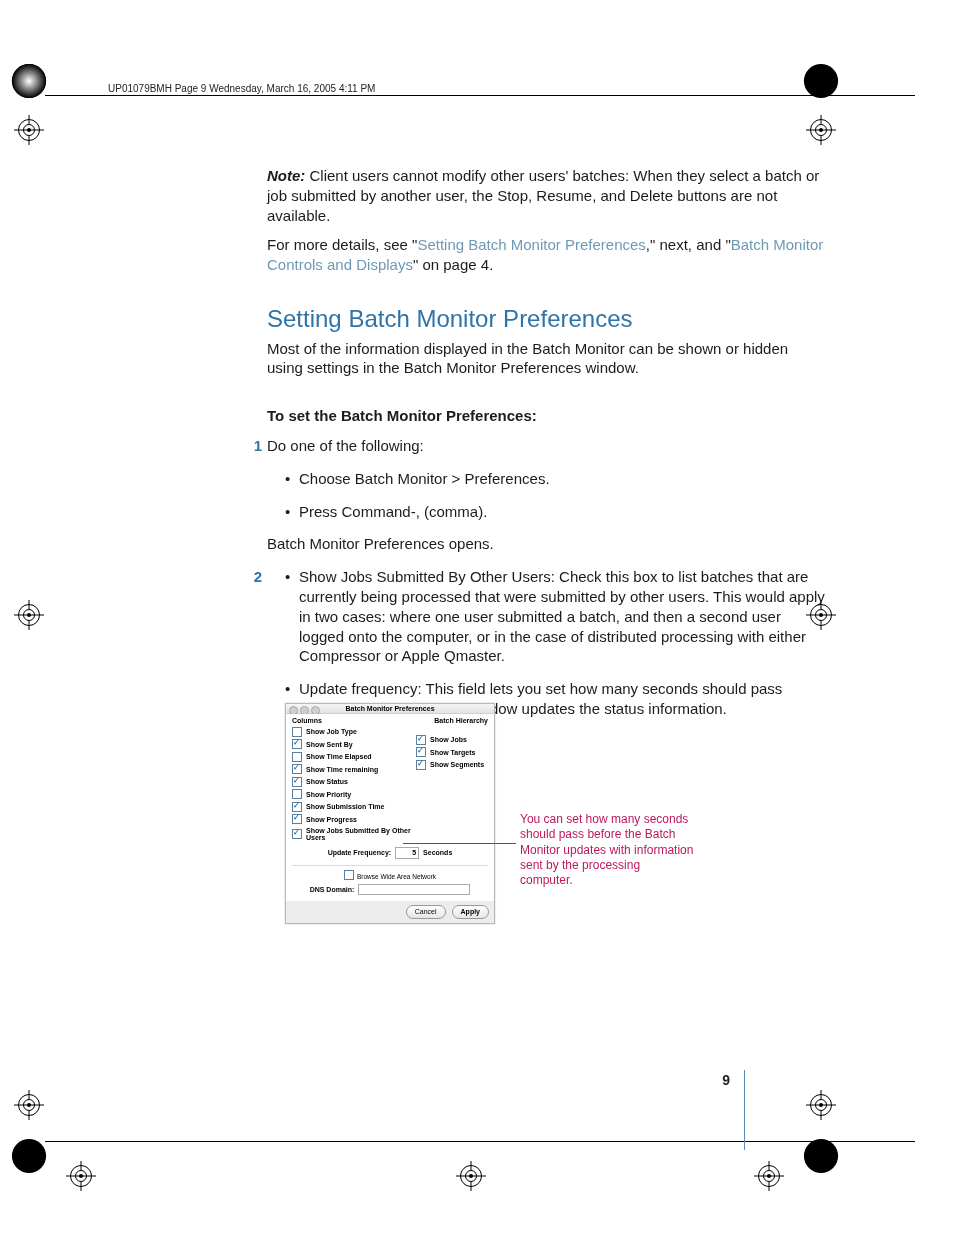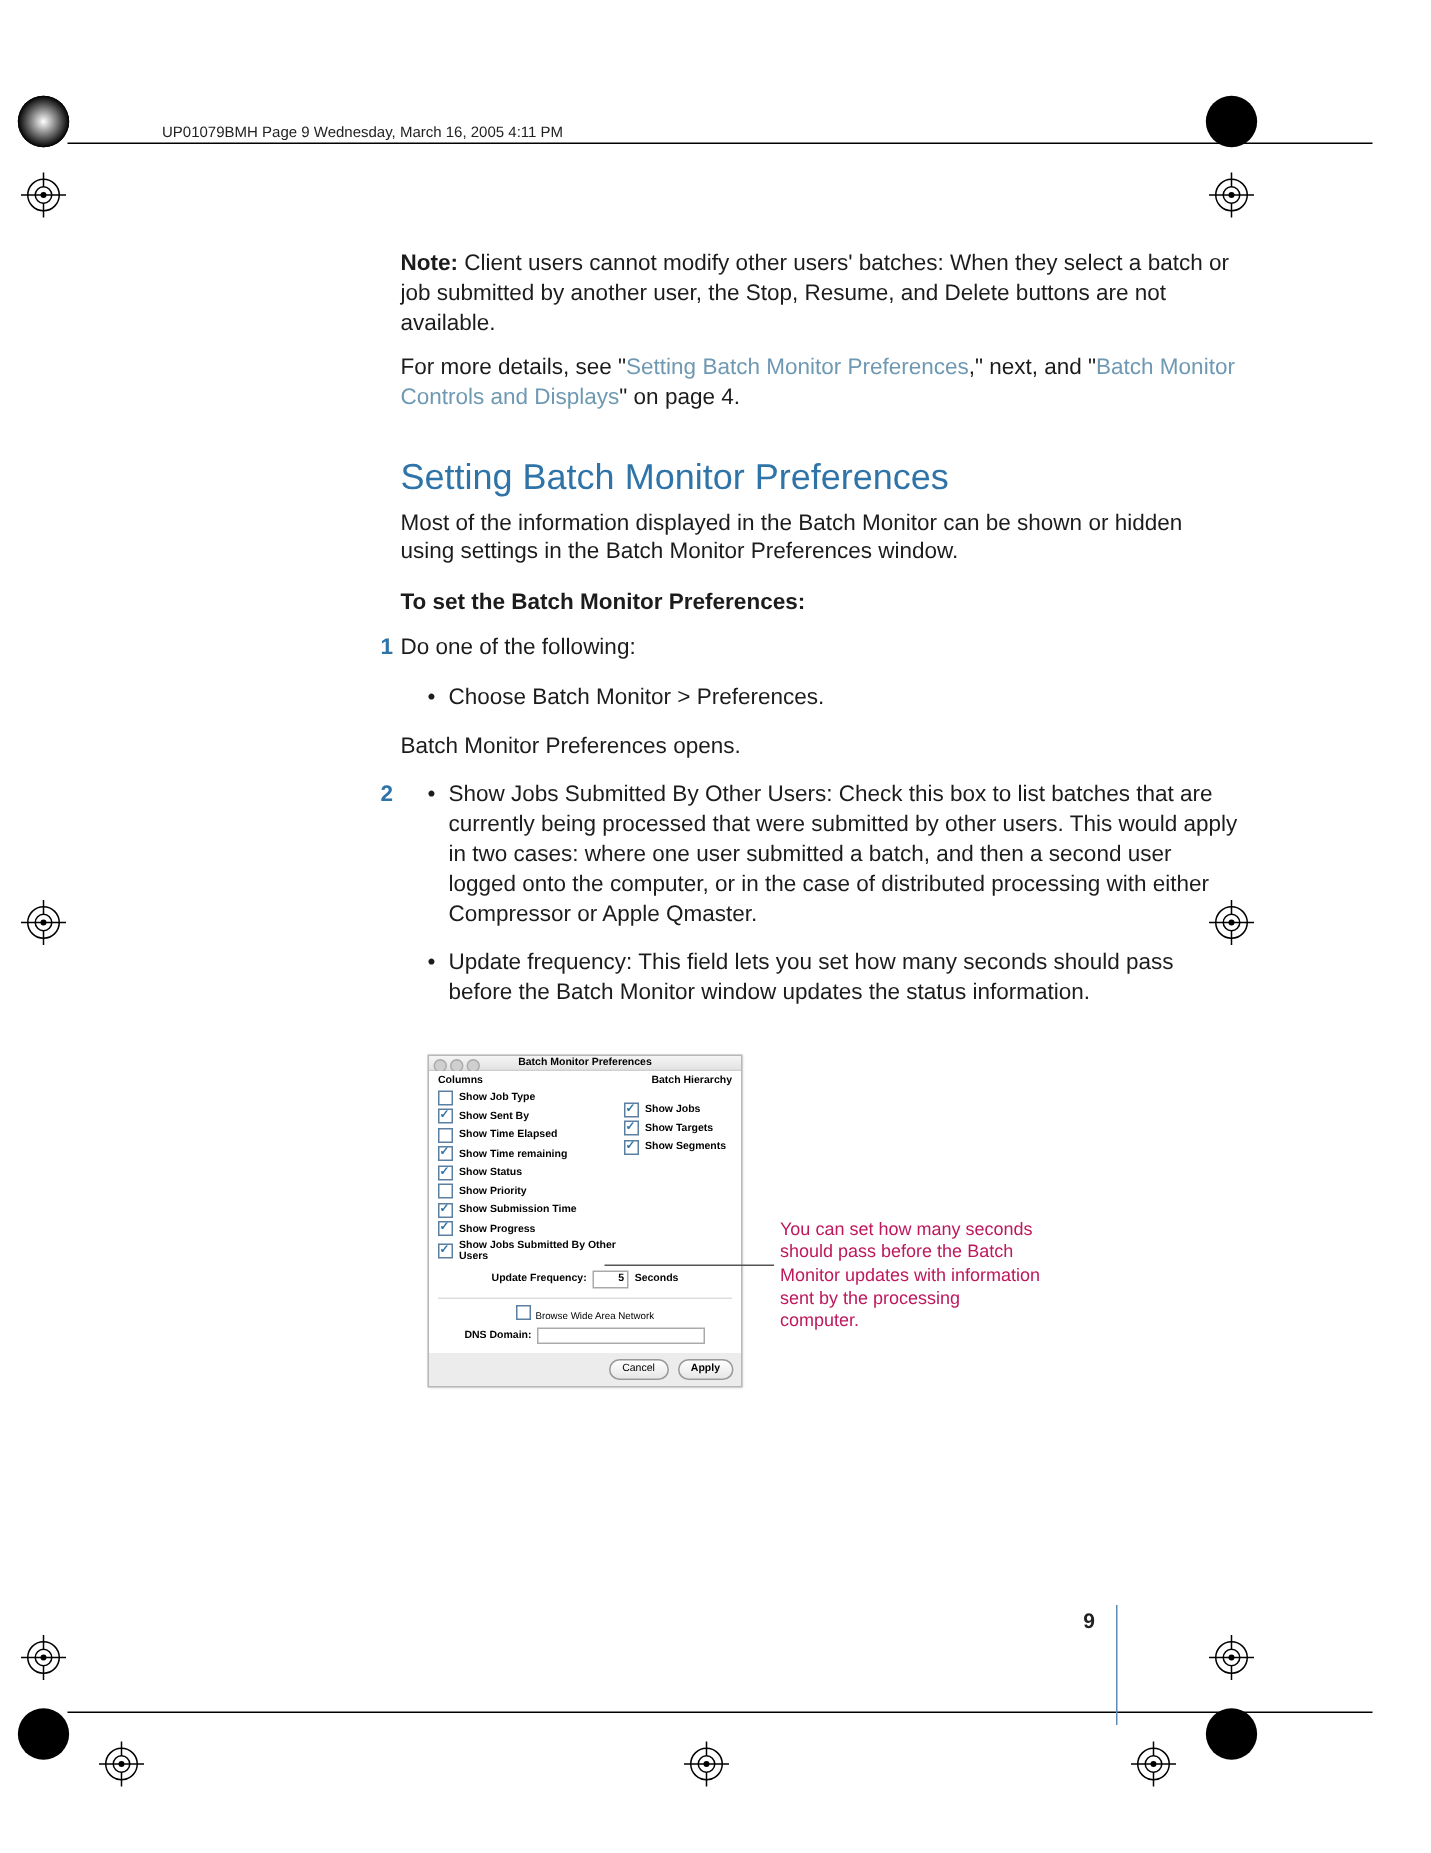--- a/index.html
+++ b/index.html
@@ -61,21 +61,21 @@
   .content {
     position: absolute;
     left: 267px;
     top: 166px;
     width: 560px;
     font-size: 15px;
     line-height: 1.32;
     color: #1c1c1c;
   }
   .content p { margin: 0 0 10px 0; }
-  .note-label { font-weight: 600; }
+  .note-label { font-style: italic; font-weight: 600; }
   .link { color: #6f99b3; }
   h2.section {
     color: #2f74a8;
     font-weight: 400;
     font-size: 24px;
     margin: 28px 0 4px 0;
   }
   .bold { font-weight: 600; }
   .italic { }
   .step-num {
@@ -248,27 +248,28 @@
     <p class="block">
       <span class="note-label">Note:</span><span>  Client users cannot modify other users' batches:  When they select a batch or job submitted by another user, the Stop, Resume, and Delete buttons are not available.</span>
     </p>
     <p class="block">
       <span>For more details, see "</span><span class="link">Setting Batch Monitor Preferences</span><span>," next, and "</span><span class="link">Batch Monitor Controls and Displays</span><span>" on page 4.</span>
     </p>
 
     <h2 class="section">Setting Batch Monitor Preferences</h2>
     <p>Most of the information displayed in the Batch Monitor can be shown or hidden using settings in the Batch Monitor Preferences window.</p>
 
-    <p class="bold" style="margin-top:14px">To set the Batch Monitor Preferences:</p>
+    <p class="bold" style="margin-top:28px">To set the Batch Monitor Preferences:</p>
 
     <div class="block">
       <span class="step-num">1</span>
       <span>Do one of the following:</span>
       <ul class="bul">
         <li>Choose Batch Monitor &gt; Preferences.</li>
+        <li>Press Command-, (comma).</li>
       </ul>
       <p>Batch Monitor Preferences opens.</p>
     </div>
 
     <div class="block" style="margin-top:6px">
       <span class="step-num">2</span>
       <ul class="bul" style="margin-top:10px">
         <li>
           <span class="italic">Show Jobs Submitted By Other Users:</span><span>  Check this box to list batches that are currently being processed that were submitted by other users. This would apply in two cases:  where one user submitted a batch, and then a second user logged onto the computer, or in the case of distributed processing with either Compressor or Apple Qmaster.</span>
         </li>

